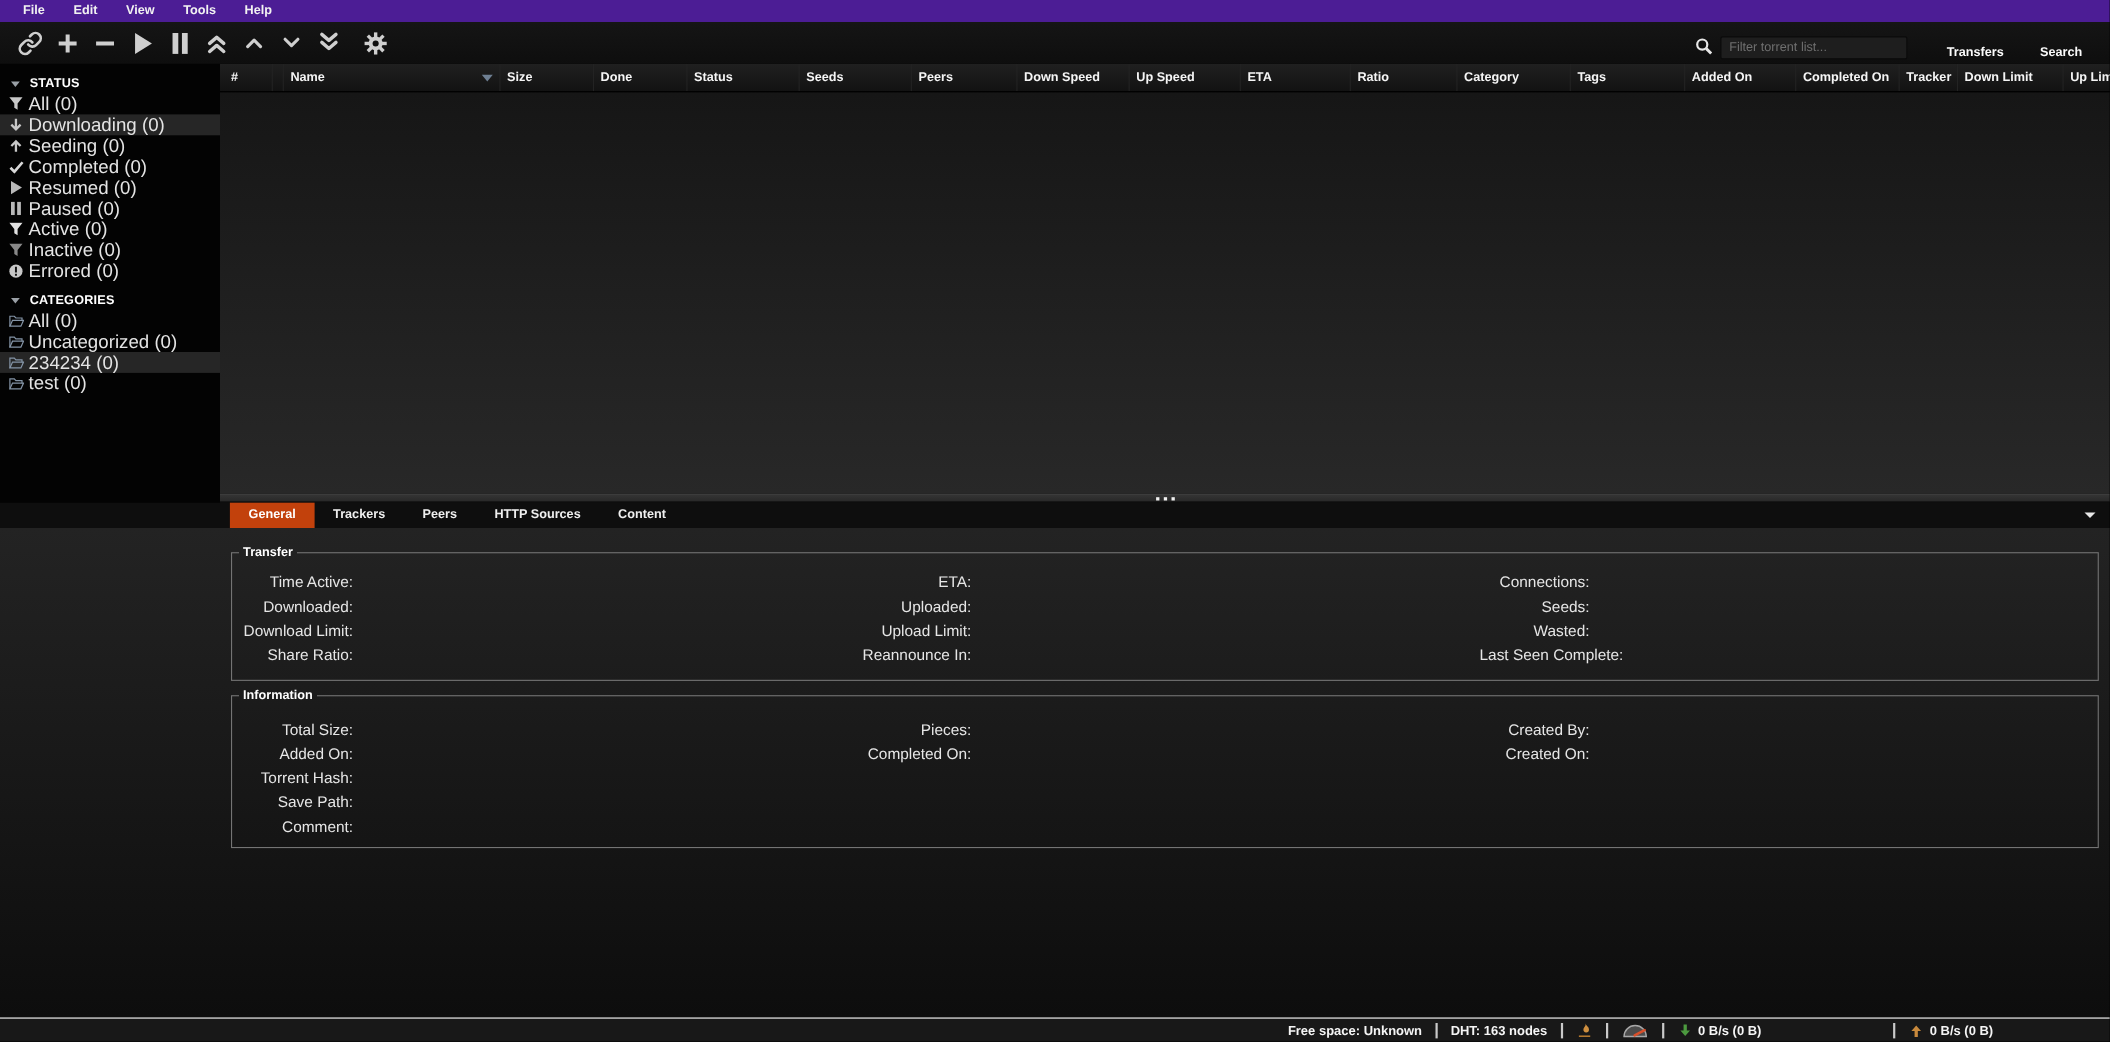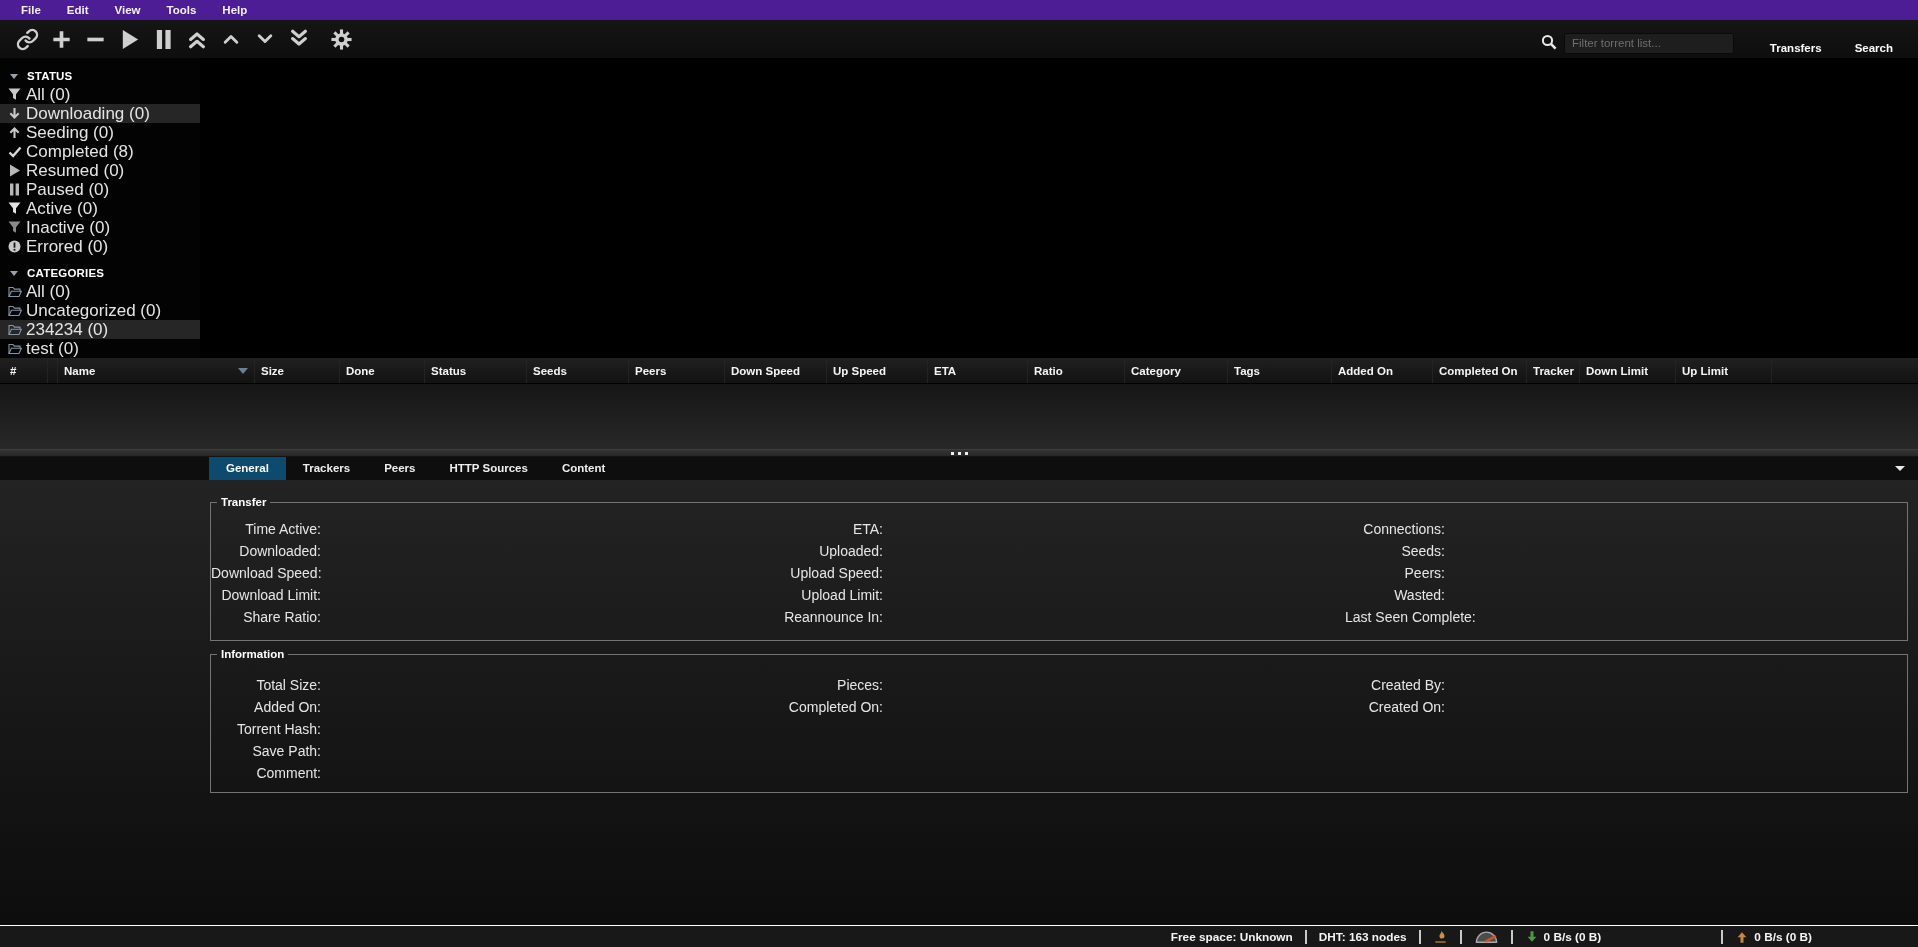--- a/index.html
+++ b/index.html
@@ -14,21 +14,21 @@
   .toolbar { height:38px; background:linear-gradient(#151515,#0e0e0e); display:flex; align-items:center; padding-left:10px; position:relative; }
   .tbtn { width:34px; height:30px; display:flex; align-items:center; justify-content:center; }
   .tbtn svg { display:block; }
   .filter-group { position:absolute; left:1541px; top:4px; height:38px; display:flex; align-items:center; }
   .filter-input { width:170px; height:21px; margin-left:7px; background:#1e1e1e; border:1px solid #0a0a0a; border-radius:2px; color:#ddd; font-size:11.5px; padding:0 7px; outline:none; }
   .filter-input::placeholder { color:#6f6f6f; }
   .view-tabs { position:absolute; right:25px; bottom:1px; display:flex; }
   .view-tab { font-weight:700; font-size:11.5px; color:#fbfbfb; padding:3px 0; margin-left:33px; }
 
   
-  .middle { display:flex; height:399px;flex-direction:column; }
+  .middle { display:flex; height:399px; }
   .sidebar { width:200px; background:#030303; padding-top:9px; flex:none; }
   .side-header { height:18px; display:flex; align-items:center; padding-left:10px; }
   .side-header .tri { width:0; height:0; border-left:4.5px solid transparent; border-right:4.5px solid transparent; border-top:5px solid #9aa0a6; margin-right:9px; }
   .side-header .lbl { font-weight:700; font-size:11.5px; color:#fff; letter-spacing:.2px; }
   .side-item { height:19px; display:flex; align-items:center; padding-left:6px; font-size:17px; color:#e4e4e4; }
   .side-item.selected { background:#262626; }
   .side-item .ic { width:17px; display:flex; justify-content:center; margin-right:3px; flex:none; }
   .cat-gap { height:8px; }
 
   .torrent-area { flex:1; display:flex; flex-direction:column; min-width:0; }
@@ -36,21 +36,21 @@
   .th { flex:none; display:flex; align-items:center; padding-left:6px; font-weight:700; font-size:11.5px; color:#f5f5f5; border-right:1px solid #232323; white-space:nowrap; overflow:hidden; position:relative; }
   .th.first { padding-left:10px; }
   .sort-arrow { width:0; height:0; border-left:5px solid transparent; border-right:5px solid transparent; border-top:6px solid #6e7f92; position:absolute; right:6px; top:10px; }
   .tlist { flex:1; background:linear-gradient(180deg,#161616,#282828); }
   .splitter { height:8px; background:linear-gradient(#343434,#282828); border-top:1px solid #3c3c3c; border-bottom:1px solid #141414; display:flex; align-items:center; justify-content:center; }
   .splitter .dot { width:3px; height:3px; background:#f0f0f0; margin:0 2px; }
 
   
   .tabbar { height:23px; background:#0e0e0e; display:flex; align-items:center; padding-left:209px; position:relative; }
   .tab { padding:0 17px; font-weight:700; font-size:11.5px; color:#efefef; height:23px; line-height:23px; }
-  .tab.active { color:#fff; background:#0c4a6e; }
+  .tab.active { color:#fff; background:#c2410c; }
   .tabbar-chevron { position:absolute; right:13px; top:9px; width:0; height:0; border-left:5px solid transparent; border-right:5px solid transparent; border-top:5px solid #e8e8e8; }
 
   
   .panel { height:445px; background:linear-gradient(#232323,#0d0d0d); overflow:hidden; }
   fieldset { border:1px solid #747474; margin:16px 10px 0 210px; padding:10px 0 12px; }
   fieldset.info { margin-top:7px; padding-top:14px; padding-bottom:8px; }
   legend { font-weight:700; font-size:11.5px; color:#fff; margin-left:6px; padding:0 4px; }
   .frow { display:grid; grid-template-columns:110px 1fr 100px 1fr 100px 1fr; height:22px; align-items:center; }
   .flabel { text-align:right; font-size:14px; color:#e6e6e6; white-space:nowrap; }
   .fvalue { padding-left:6px; font-size:11.8px; color:#e6e6e6; }
@@ -200,21 +200,21 @@
           </svg>
         </span>
       <span>Seeding (0)</span>
     </div>
     <div class="side-item">
       <span class="ic">
           <svg width="14" height="12" viewBox="0 0 14 12" fill="none" stroke="#d8d8d8" stroke-width="2.4">
             <path d="M1.5 6.5l3.6 3.6L12.5 1.5"></path>
           </svg>
         </span>
-      <span>Completed (8)</span>
+      <span>Completed (0)</span>
     </div>
     <div class="side-item">
       <span class="ic">
           <svg width="12" height="13" viewBox="0 0 12 13">
             <polygon points="1,0.5 11,6.5 1,12.5" fill="#b8b8b8"></polygon>
           </svg>
         </span>
       <span>Resumed (0)</span>
     </div>
     <div class="side-item">
@@ -385,28 +385,20 @@
         <span class="fvalue"></span>
       <span class="flabel">Connections:</span>
         <span class="fvalue"></span>
     </div>
     <div class="frow">
       <span class="flabel">Downloaded:</span>
         <span class="fvalue"></span>
       <span class="flabel">Uploaded:</span>
         <span class="fvalue"></span>
       <span class="flabel">Seeds:</span>
-        <span class="fvalue"></span>
-    </div>
-    <div class="frow">
-      <span class="flabel">Download Speed:</span>
-        <span class="fvalue"></span>
-      <span class="flabel">Upload Speed:</span>
-        <span class="fvalue"></span>
-      <span class="flabel">Peers:</span>
         <span class="fvalue"></span>
     </div>
     <div class="frow">
       <span class="flabel">Download Limit:</span>
         <span class="fvalue"></span>
       <span class="flabel">Upload Limit:</span>
         <span class="fvalue"></span>
       <span class="flabel">Wasted:</span>
         <span class="fvalue"></span>
     </div>

